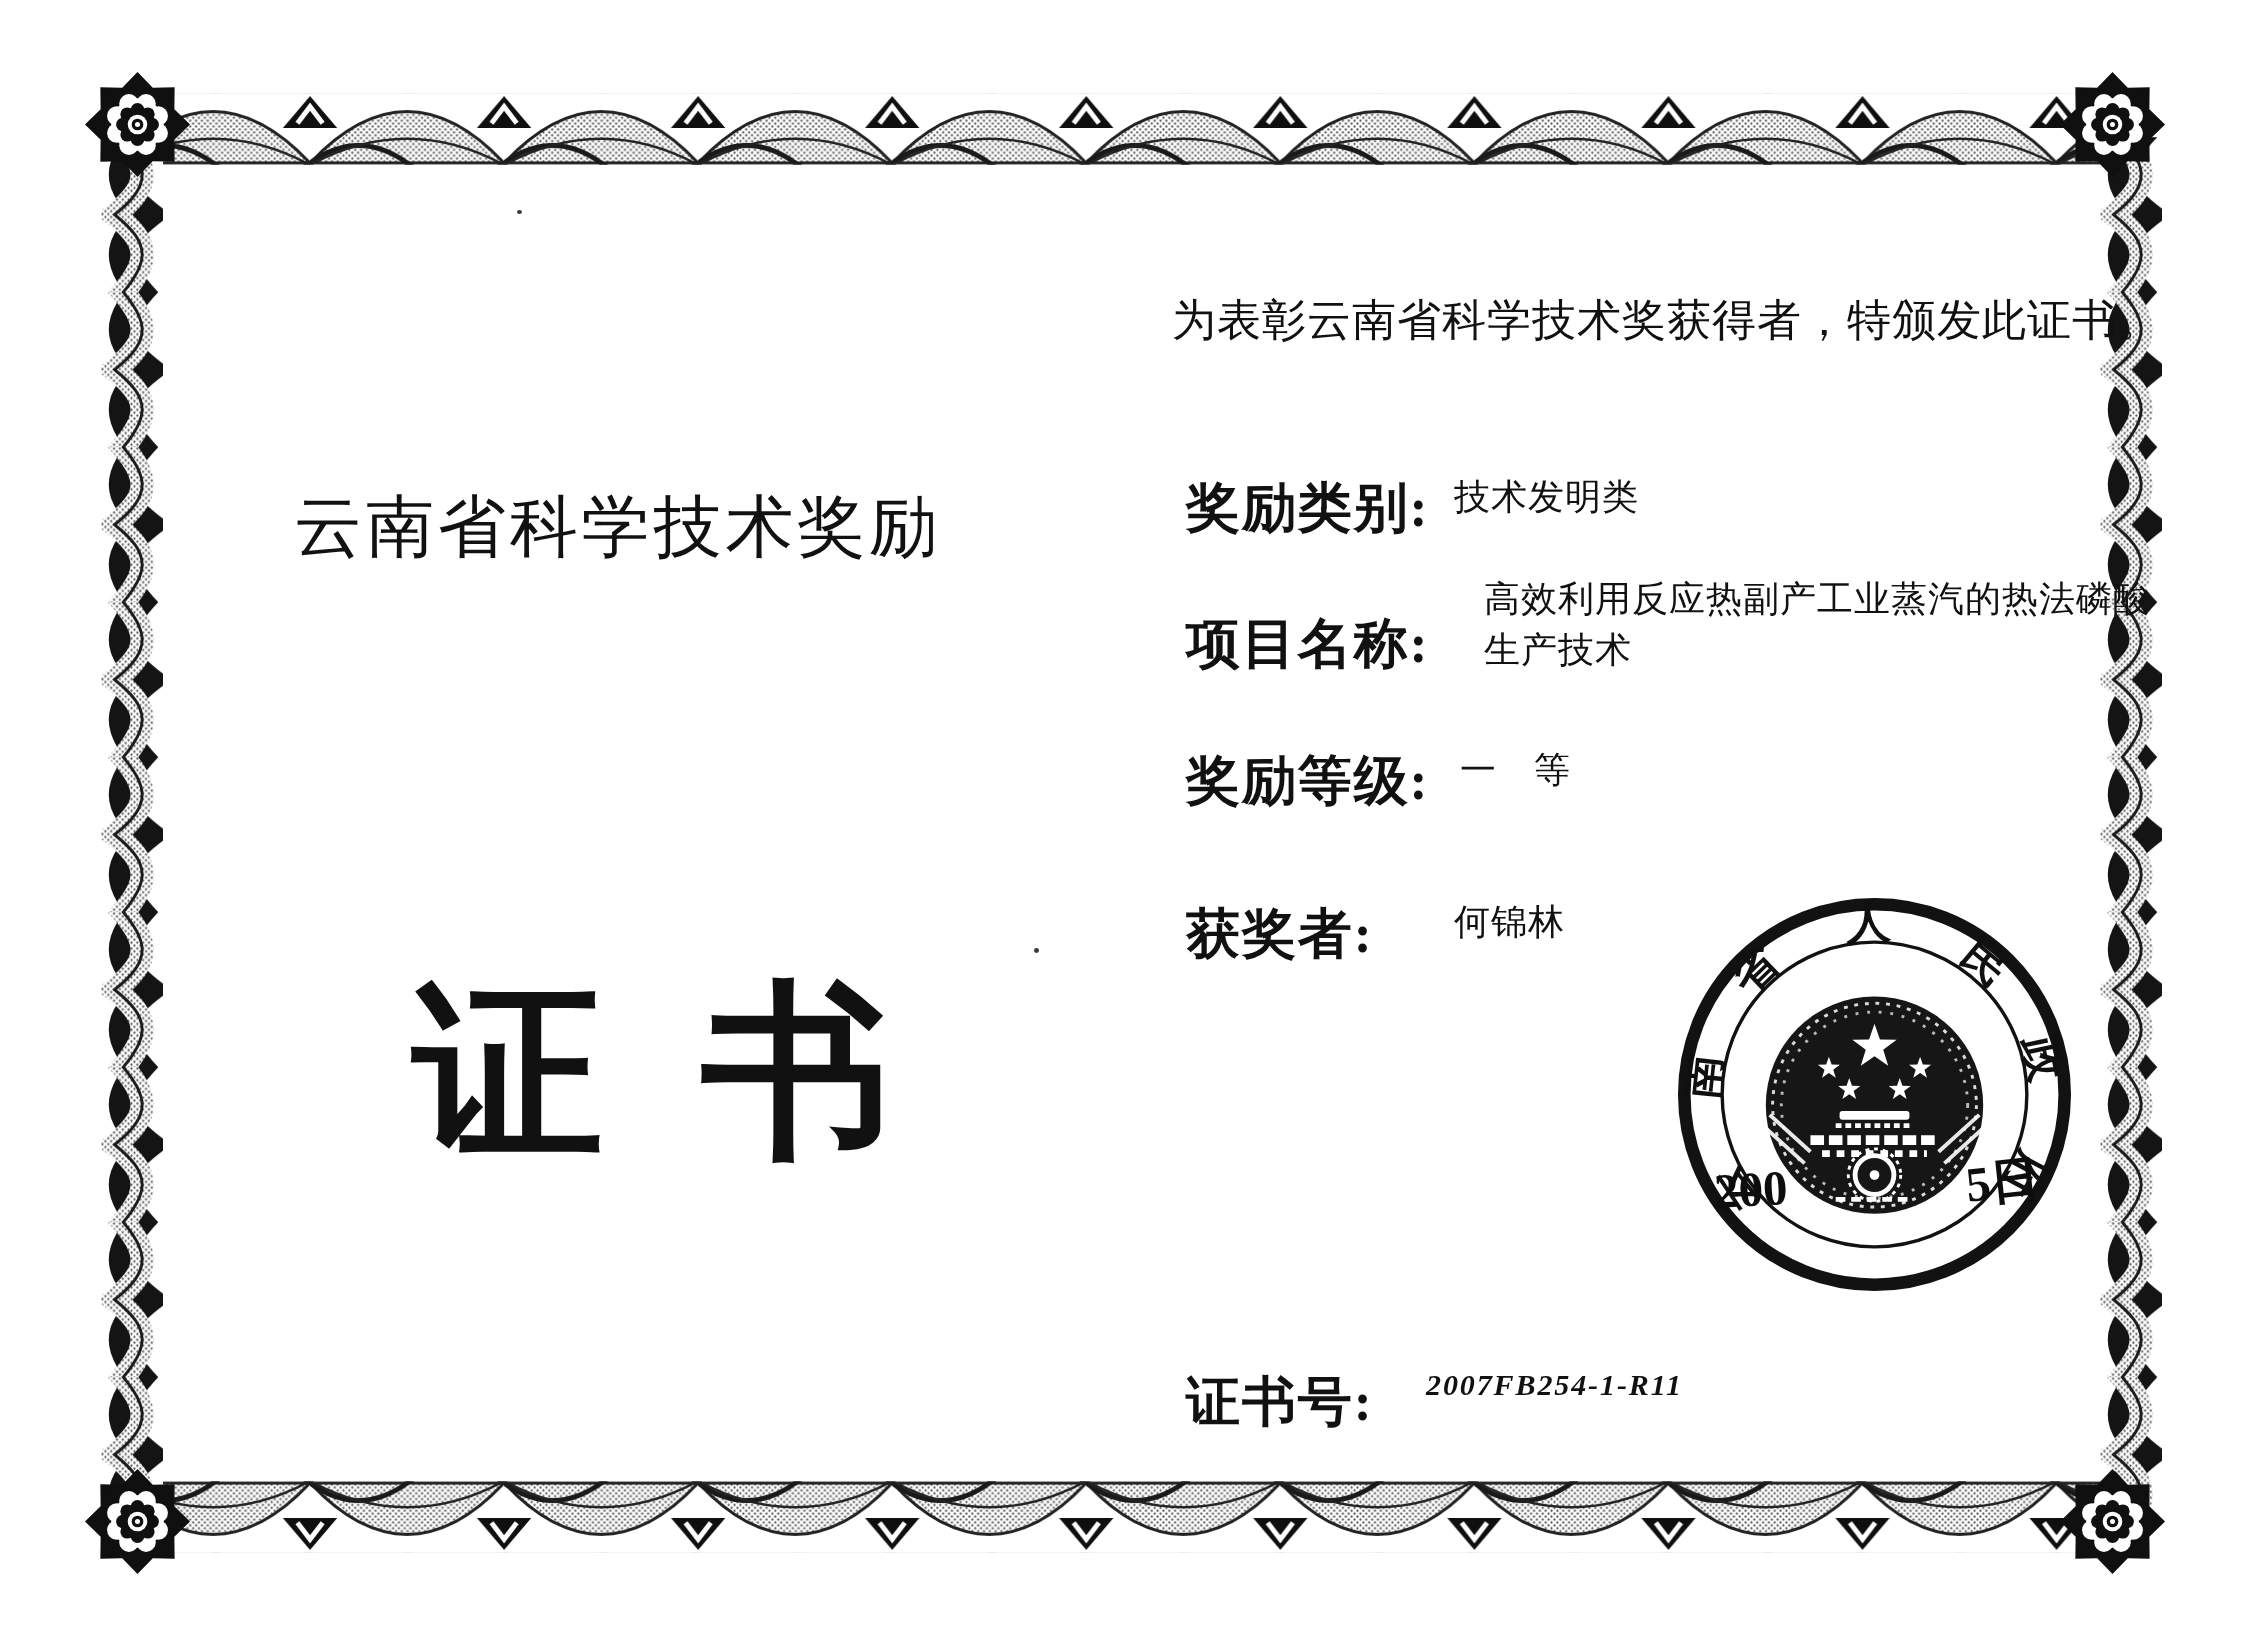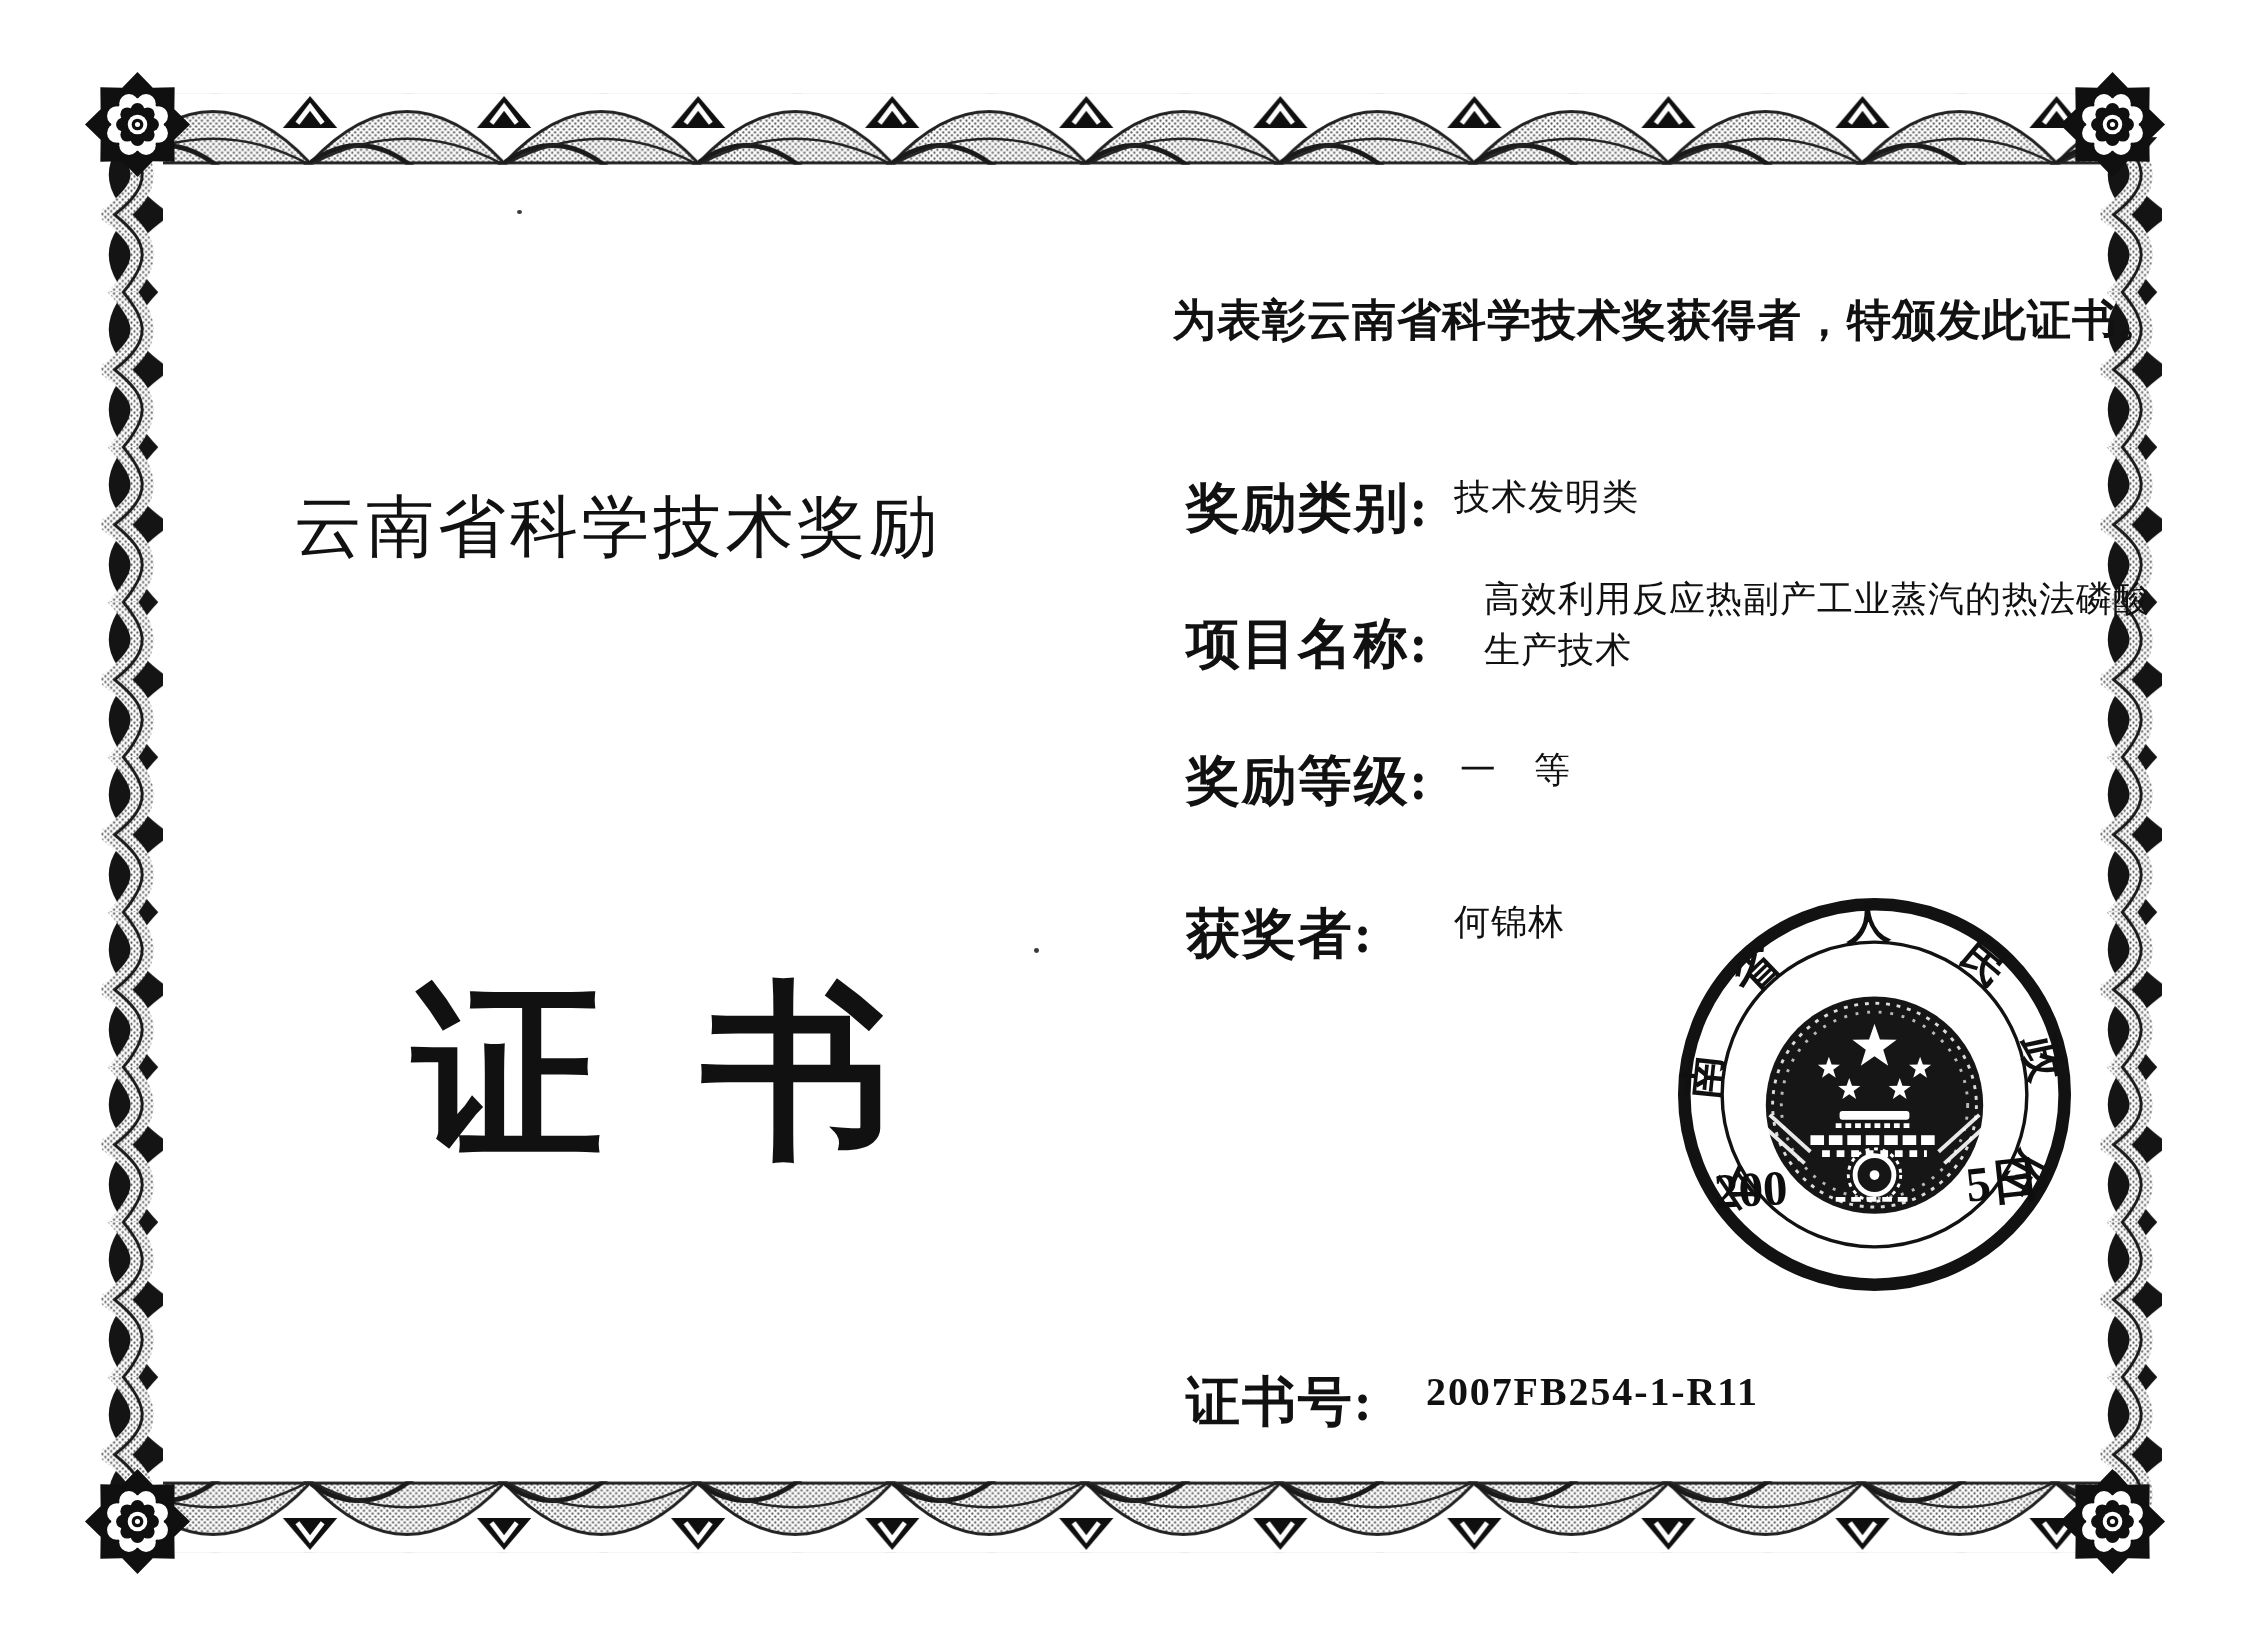--- a/index.html
+++ b/index.html
@@ -3,31 +3,31 @@
 <meta charset="utf-8">
 <style>
   html,body{margin:0;padding:0;background:#ffffff;}
   body{width:2258px;height:1646px;position:relative;overflow:hidden;
        font-family:"Liberation Serif", serif;color:#111;}
   .abs{position:absolute;}
   
   .band{position:absolute;}
   .flip-y{transform:scaleY(-1);}
   
-  .intro{left:1172px;top:291px;width:932px;font-size:44px;font-weight:700;
+  .intro{left:1172px;top:291px;width:932px;font-size:44px;font-weight:400;
          letter-spacing:1px;white-space:nowrap;}
   .title{left:294px;top:482px;font-size:68px;letter-spacing:3.9px;white-space:nowrap;}
   .certword{font-size:190px;font-weight:900;line-height:1;
             font-family:"Liberation Serif", serif;}
   .w1{left:413px;top:978px;}
   .w2{left:701px;top:978px;}
   .flabel{font-size:54px;font-weight:700;letter-spacing:1.9px;white-space:nowrap;}
   .fvalue{font-size:36px;letter-spacing:1px;line-height:1.42;}
-  .certno{font-size:40px;font-weight:700;letter-spacing:1.9px;
-          font-family:"Liberation Serif", serif;}
+  .certno{font-size:30px;font-weight:700;letter-spacing:1.9px;
+          font-family:"Liberation Serif", serif;font-style:italic;}
   .datefrag{font-size:49px;font-weight:700;color:#0d0d0d;white-space:nowrap;}
   .speck{position:absolute;background:#3a3a3a;border-radius:50%;}
 </style>
 </head>
 <body>
 
 <svg class="band" width="0" height="0" style="position:absolute">
   <defs>
     <pattern id="ht" width="6" height="6" patternUnits="userSpaceOnUse">
       <rect width="6" height="6" fill="#ffffff"></rect>

